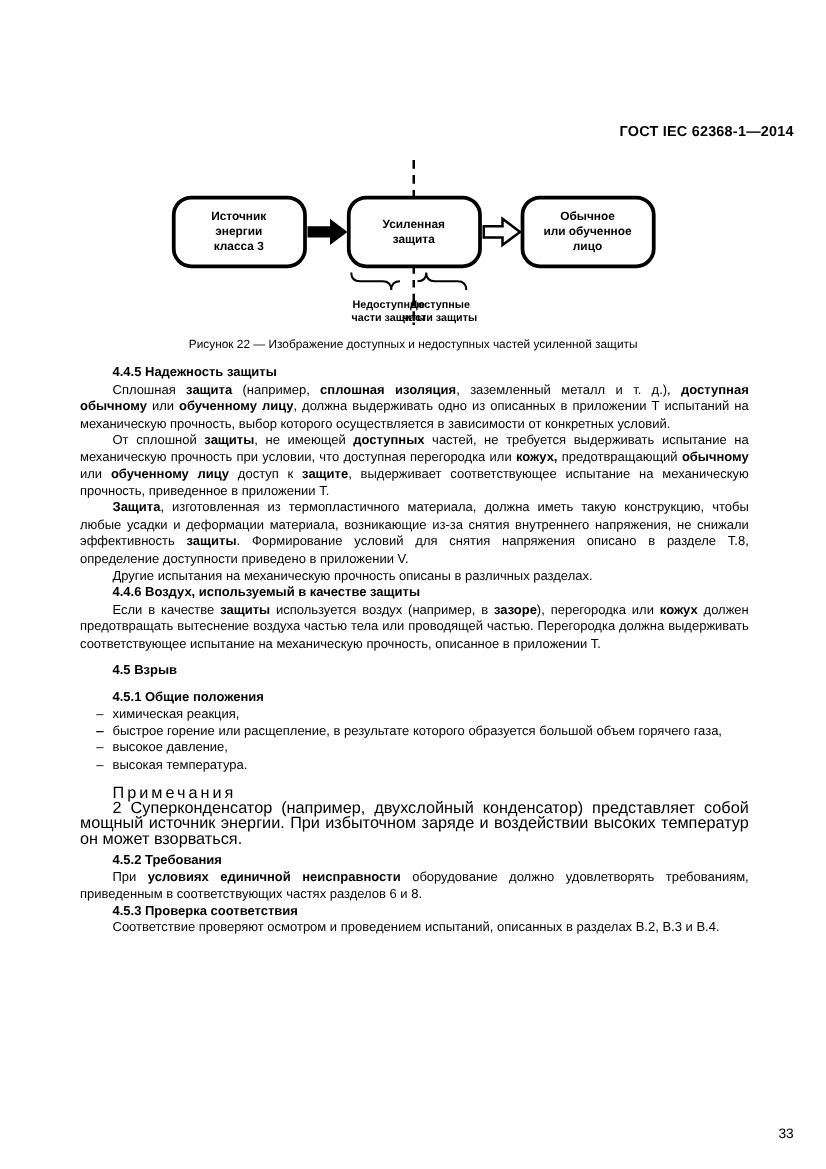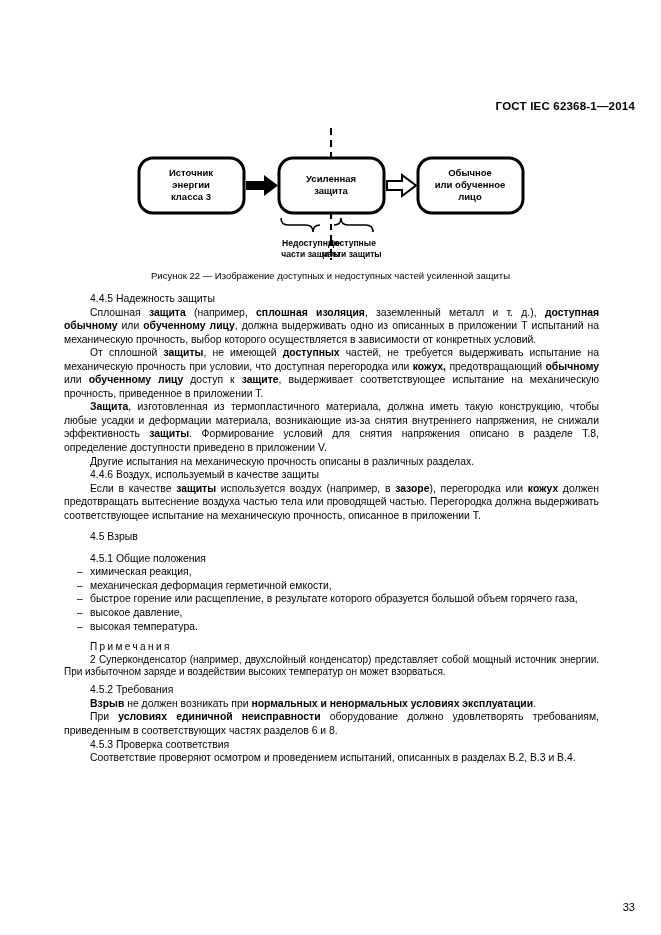--- a/index.html
+++ b/index.html
@@ -40,32 +40,32 @@
   
   .content {
     position:absolute;
     left:64px; top:252px;
     width:535px;
     font-size:10.4px;
     line-height:13.55px;
     text-align:justify;
   }
   .content p { margin:0; }
-  .h3 { font-weight:normal; text-indent:26px; margin:0; }
+  .h3 { font-weight:bold; text-indent:26px; margin:0; }
   .para { text-indent:26px; }
   b { font-weight:bold; }
 
   .sec-gap { height:8px; }
   .sec-gap-sm { height:5px; }
 
   .bullets { margin:0; padding:0; }
   .bullet { text-indent:0; padding-left:26px; position:relative; }
   .bullet .dash { position:absolute; left:13px; }
 
-  .notes { font-size:10px; line-height:12.4px; }
+  .notes { font-size:13px; line-height:12.4px; }
   .notes-title { text-indent:26px; letter-spacing:2.4px; }
   .note { text-indent:26px; }
 
   .italic-para { text-indent:26px; }
 
   
   .page-number {
     position:absolute;
     right:26px; bottom:62px;
     font-size:11px;
@@ -139,21 +139,20 @@
 
     <p class="h3">4.5.1 Общие положения</p>
 
     <div class="bullets">
       <p class="bullet">
         <span class="dash">–</span>
         <span>химическая реакция,</span>
       </p>
       <p class="bullet">
         <span class="dash">–</span>
-        <span>механическая деформация герметичной емкости,</span>
       </p>
       <p class="bullet">
         <span class="dash">–</span>
         <span>быстрое горение или расщепление, в результате которого образуется большой объем горячего газа,</span>
       </p>
       <p class="bullet">
         <span class="dash">–</span>
         <span>высокое давление,</span>
       </p>
       <p class="bullet">
@@ -164,21 +163,20 @@
 
     <div class="sec-gap"></div>
     <div class="notes">
       <p class="notes-title">Примечания</p>
       <p class="note">2 Суперконденсатор (например, двухслойный конденсатор) представляет собой мощный источник энергии. При избыточном заряде и воздействии высоких температур он может взорваться.</p>
     </div>
     <div class="sec-gap-sm"></div>
 
 
     <p class="h3">4.5.2 Требования</p>
-    <p class="para"><b>Взрыв</b><span> не должен возникать при </span><b>нормальных и ненормальных условиях эксплуатации</b><span>.</span></p>
     <p class="para"><span>При </span><b>условиях единичной неисправности</b><span> оборудование должно удовлетворять требованиям, приведенным в соответствующих частях разделов 6 и 8.</span></p>
 
     <p class="h3">4.5.3 Проверка соответствия</p>
     <p class="italic-para">Соответствие проверяют осмотром и проведением испытаний, описанных в разделах В.2, В.3 и В.4.</p>
 
   </div>
 
   <div class="page-number">33</div>
 
 </div>

